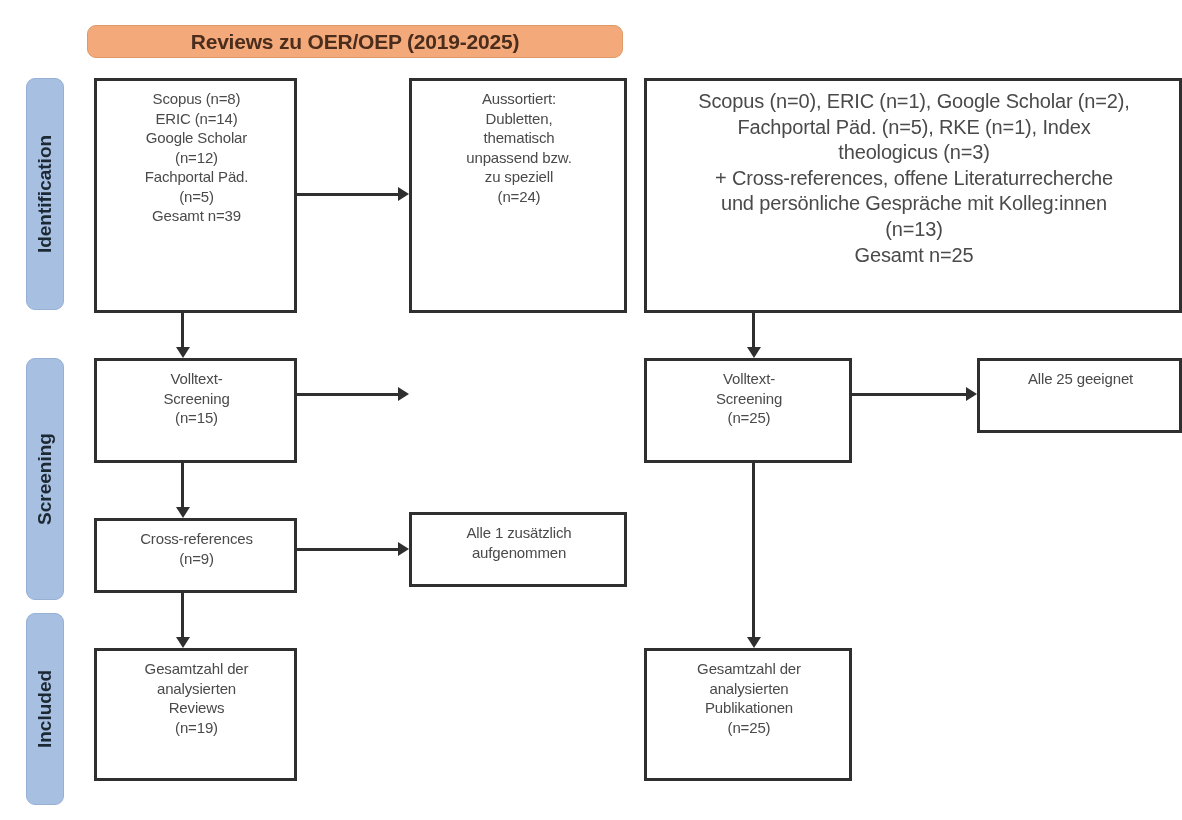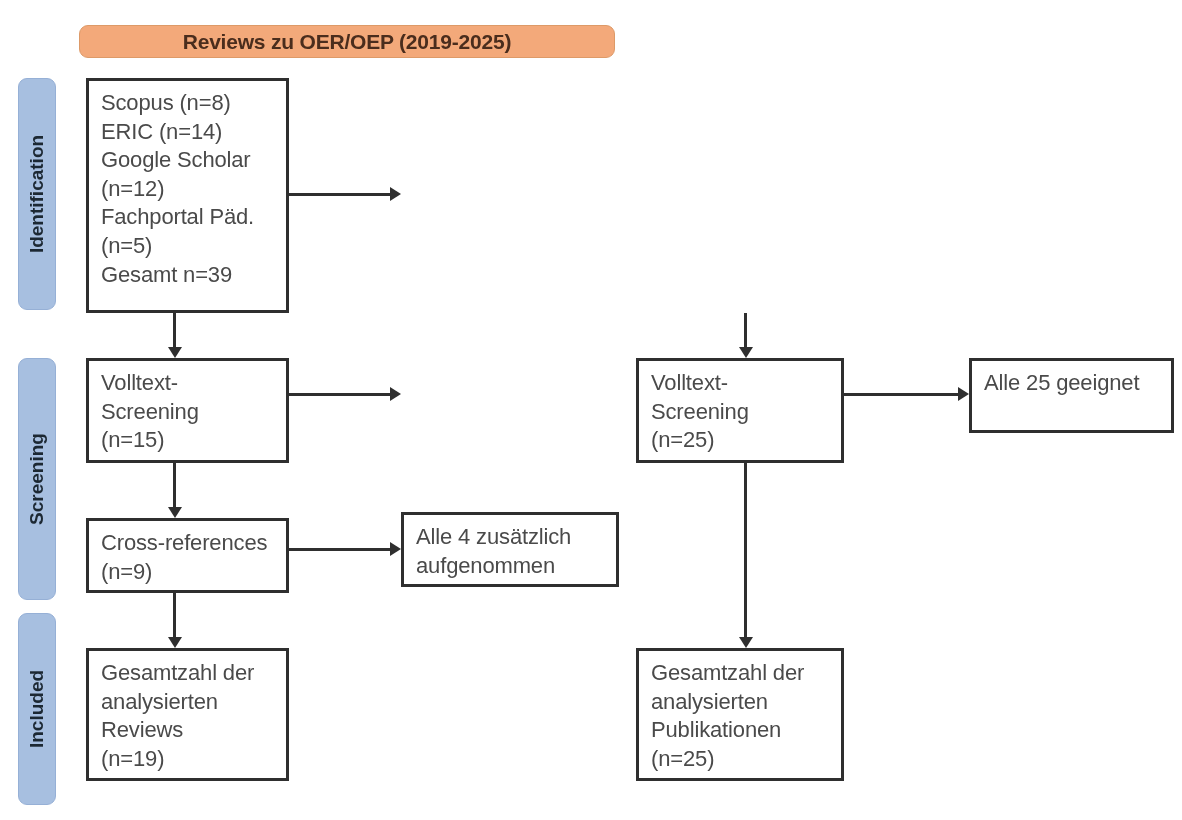--- a/index.html
+++ b/index.html
@@ -4,21 +4,21 @@
 <style>
   html,body{margin:0;padding:0;}
   body{
     width:1182px;height:820px;
     background:#ffffff;
     font-family:"Liberation Sans", sans-serif;
     position:relative;
     overflow:hidden;
     color:#3a3a3a;
   }
-  #stage{position:absolute;left:4px;top:0;width:980px;height:820px;}
+  #stage{position:absolute;left:12px;top:0;width:980px;height:820px;text-align:center;}
 
   
   .hdr{
     position:absolute;
     background:#f3a97a;
     border:1px solid #e2norm;
     border:1px solid #dd9a68;
     border-radius:9px;
     display:flex;align-items:center;justify-content:center;
     color:#4a2d1d;
@@ -48,21 +48,21 @@
     color:#1c2833;
   }
 
   
   .box{
     position:absolute;
     background:#ffffff;
     border:3px solid #2f2f2f;
     box-sizing:border-box;
     padding:8px 10px 6px 12px;
-    font-size:22px;
+    font-size:15px;
     line-height:1.30;
     color:#4a4a4a;
     letter-spacing:-0.15px;
     white-space:pre-line;
     overflow:hidden;
   }
   .box.tight{line-height:1.28;}
 
   
   .vline{position:absolute;background:#2f2f2f;width:3px;}
@@ -101,20 +101,26 @@
   </div>
 
   <div class="box" style="left:82px;top:78px;width:203px;height:235px;">Scopus (n=8)
 ERIC (n=14)
 Google Scholar
 (n=12)
 Fachportal Päd.
 (n=5)
 Gesamt n=39</div>
 
+  <div class="box" style="left:397px;top:78px;width:218px;height:235px;">Aussortiert:
+Dubletten,
+thematisch
+unpassend bzw.
+zu speziell
+(n=24)</div>
 
   <div class="hline" style="left:285px;top:193px;width:101px;"></div>
   <div class="arrow-right" style="left:386px;top:187px;"></div>
 
   <div class="vline" style="left:169px;top:313px;height:36px;"></div>
   <div class="arrow-down" style="left:164px;top:347px;"></div>
 
   <div class="box" style="left:82px;top:358px;width:203px;height:105px;">Volltext-
 Screening
 (n=15)</div>
@@ -122,34 +128,41 @@
 
   <div class="hline" style="left:285px;top:393px;width:101px;"></div>
   <div class="arrow-right" style="left:386px;top:387px;"></div>
 
   <div class="vline" style="left:169px;top:463px;height:46px;"></div>
   <div class="arrow-down" style="left:164px;top:507px;"></div>
 
   <div class="box" style="left:82px;top:518px;width:203px;height:75px;">Cross-references
 (n=9)</div>
 
-  <div class="box" style="left:397px;top:512px;width:218px;height:75px;">Alle 4 zusätzlich
+  <div class="box" style="left:397px;top:512px;width:218px;height:75px;">Alle 1 zusätzlich
 aufgenommen</div>
 
   <div class="hline" style="left:285px;top:548px;width:101px;"></div>
   <div class="arrow-right" style="left:386px;top:542px;"></div>
 
   <div class="vline" style="left:169px;top:593px;height:46px;"></div>
   <div class="arrow-down" style="left:164px;top:637px;"></div>
 
   <div class="box" style="left:82px;top:648px;width:203px;height:133px;">Gesamtzahl der
 analysierten
 Reviews
 (n=19)</div>
 
+  <div class="box tight" style="left:632px;top:78px;width:538px;height:235px;font-size:20px;">Scopus (n=0), ERIC (n=1), Google Scholar (n=2),
+Fachportal Päd. (n=5), RKE (n=1), Index
+theologicus (n=3)
++ Cross-references, offene Literaturrecherche
+und persönliche Gespräche mit Kolleg:innen
+(n=13)
+Gesamt n=25</div>
 
   <div class="vline" style="left:740px;top:313px;height:36px;"></div>
   <div class="arrow-down" style="left:735px;top:347px;"></div>
 
   <div class="box" style="left:632px;top:358px;width:208px;height:105px;">Volltext-
 Screening
 (n=25)</div>
 
   <div class="box" style="left:965px;top:358px;width:205px;height:75px;">Alle 25 geeignet</div>
 

